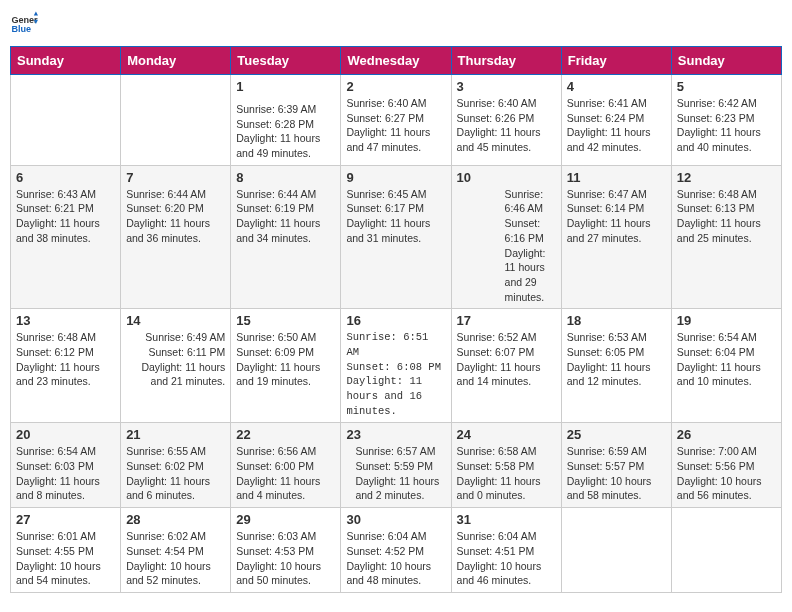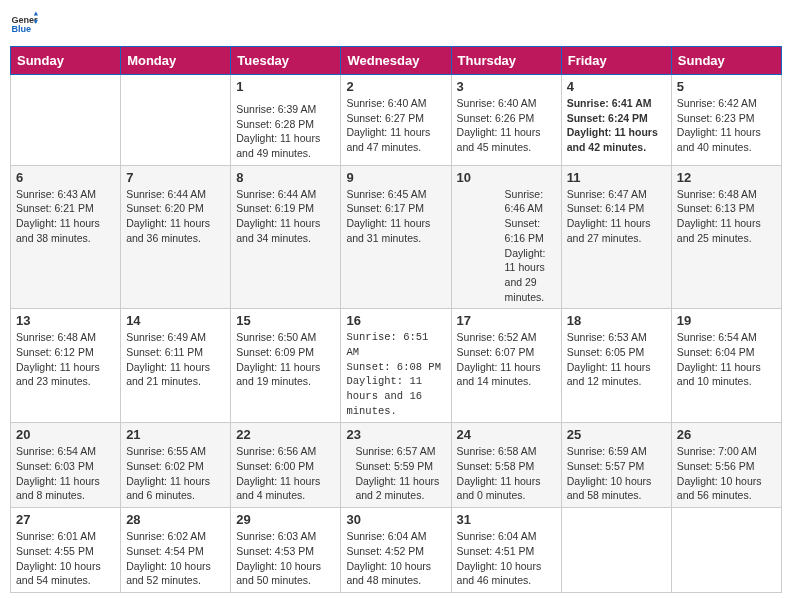--- a/index.html
+++ b/index.html
@@ -125,21 +125,21 @@
 Daylight: 11 hours and 47 minutes.</div>
         </td>
         <td>
           <span class="day-number">3</span>
           <div class="day-info" style="white-space: pre-line;">Sunrise: 6:40 AM
 Sunset: 6:26 PM
 Daylight: 11 hours and 45 minutes.</div>
         </td>
         <td>
           <span class="day-number">4</span>
-          <div class="day-info" style="white-space: pre-line; font-weight: bold;">Sunrise: 6:41 AM
+          <div class="day-info" style="white-space: pre-line;">Sunrise: 6:41 AM
 Sunset: 6:24 PM
 Daylight: 11 hours and 42 minutes.</div>
         </td>
         <td>
           <span class="day-number">5</span>
           <div class="day-info" style="white-space: pre-line;">Sunrise: 6:42 AM
 Sunset: 6:23 PM
 Daylight: 11 hours and 40 minutes.</div>
         </td>
       </tr>
@@ -189,21 +189,21 @@
       </tr>
       <tr>
         <td>
           <span class="day-number">13</span>
           <div class="day-info" style="white-space: pre-line;">Sunrise: 6:48 AM
 Sunset: 6:12 PM
 Daylight: 11 hours and 23 minutes.</div>
         </td>
         <td>
           <span class="day-number">14</span>
-          <div class="day-info" style="white-space: pre-line;">Sunrise: 6:49 AM
+          <div class="day-info" style="white-space: pre-line; text-align: right;">Sunrise: 6:49 AM
 Sunset: 6:11 PM
 Daylight: 11 hours and 21 minutes.</div>
         </td>
         <td>
           <span class="day-number">15</span>
           <div class="day-info" style="white-space: pre-line;">Sunrise: 6:50 AM
 Sunset: 6:09 PM
 Daylight: 11 hours and 19 minutes.</div>
         </td>
         <td>

